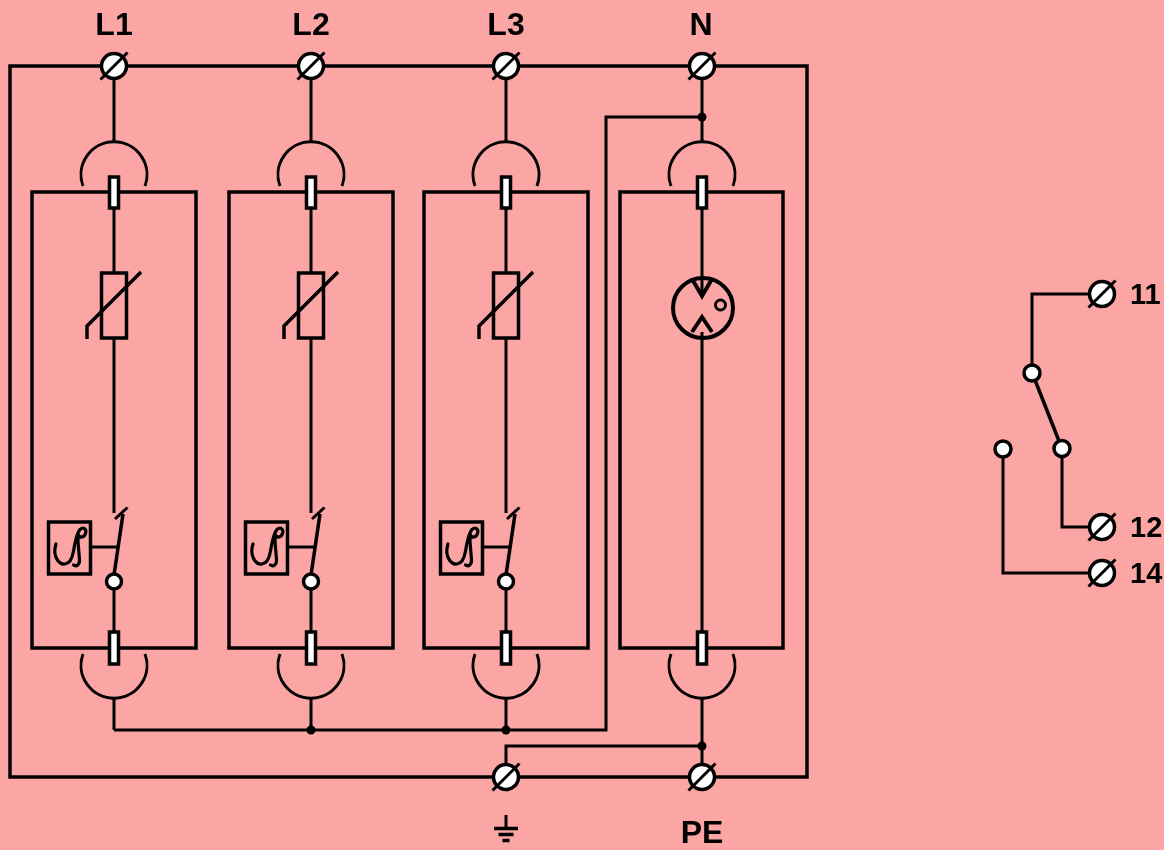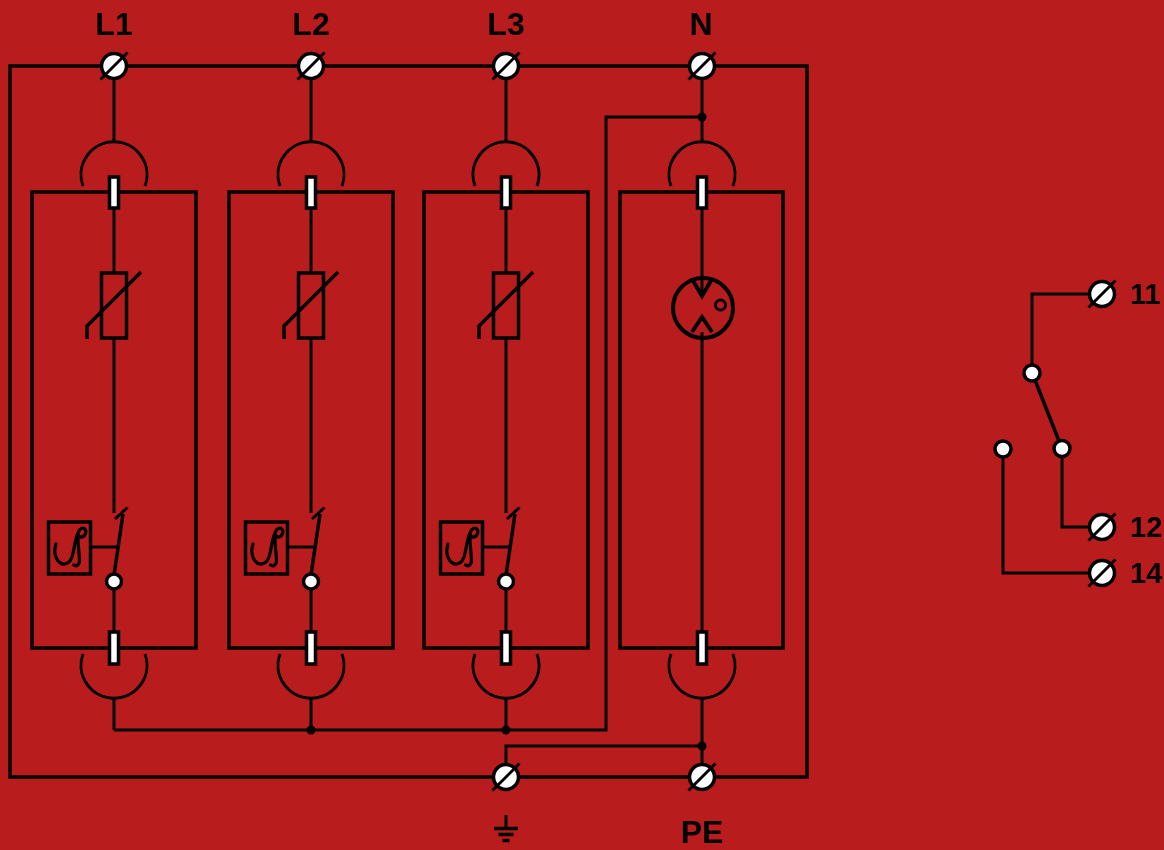--- a/index.html
+++ b/index.html
@@ -1,16 +1,16 @@
 <!DOCTYPE html>
 <html><head>
 <meta charset="utf-8">
 <style>
   html, body { margin: 0; padding: 0; background: #ffffff; }
-  .stage { position: relative; width: 1164px; height: 850px; background: #b91c1c; overflow: hidden; }
+  .stage { position: relative; width: 1164px; height: 850px; background: #fca5a5; overflow: hidden; }
   svg { display: block; }
   text {
     font-family: "Liberation Sans", "DejaVu Sans", sans-serif;
     font-weight: bold;
     fill: #000000;
   }
   .t32 { font-size: 32px; }
   .t29 { font-size: 29px; }
   .w   { stroke: #000000; fill: none; stroke-width: 3; }
   .w35 { stroke-width: 3.5; }

